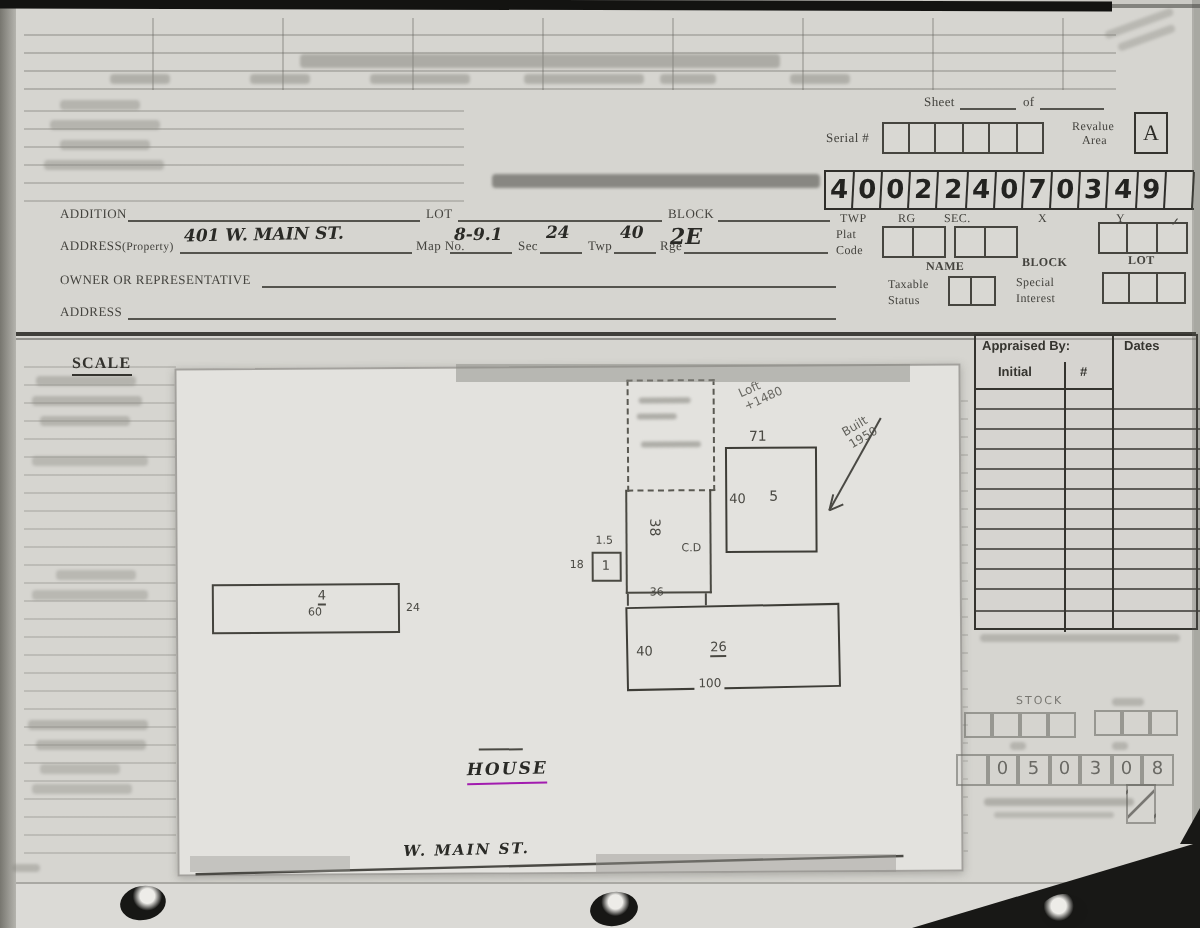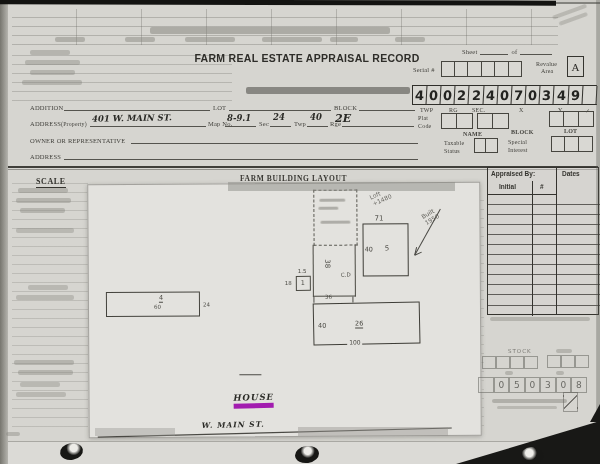--- a/index.html
+++ b/index.html
@@ -71,21 +71,20 @@
   <div class="smudge" style="left:14px;top:360px;width:60px;height:5px;opacity:.4;"></div>
   <div class="smudge" style="left:18px;top:370px;width:55px;height:5px;opacity:.4;"></div>
   <div class="smudge" style="left:20px;top:382px;width:40px;height:5px;opacity:.35;"></div>
   <div class="smudge" style="left:16px;top:392px;width:50px;height:5px;opacity:.35;"></div>
 
   <div class="abs flines" style="left:438px;top:192px;width:46px;height:238px;opacity:.5;"></div>
   <div class="abs" style="left:440px;top:192px;width:1px;height:238px;background:rgba(95,94,88,.35);"></div>
   <div class="abs" style="left:456px;top:192px;width:1px;height:238px;background:rgba(95,94,88,.35);"></div>
   <div class="abs" style="left:472px;top:192px;width:1px;height:238px;background:rgba(95,94,88,.35);"></div>
 
-  <div class="abs sans b" style="left:182px;top:52px;width:250px;text-align:center;font-size:10.5px;letter-spacing:.3px;color:#2e2d29;">FARM REAL ESTATE APPRAISAL RECORD</div>
 
   <div class="abs lbl" style="left:462px;top:48px;display:flex;gap:3px;align-items:flex-end;">
     <span>Sheet</span>
     <span class="ul" style="width:28px;height:7px;"></span>
     <span>of</span>
     <span class="ul" style="width:32px;height:7px;"></span>
   </div>
 
   <div class="abs lbl" style="left:413px;top:66px;">Serial #</div>
   <div class="abs cellrow" style="left:441px;top:61px;">
@@ -180,21 +179,20 @@
 
   <div class="abs lbl" style="left:30px;top:137px;">OWNER OR REPRESENTATIVE</div>
   <div class="abs ul" style="left:131px;top:136px;width:287px;height:8px;"></div>
   <div class="abs lbl" style="left:30px;top:153px;">ADDRESS</div>
   <div class="abs ul" style="left:64px;top:152px;width:354px;height:8px;"></div>
 
   <div class="abs" style="left:8px;top:166px;width:590px;height:1.6px;background:#403f3a;"></div>
   <div class="abs" style="left:8px;top:169px;width:590px;height:1px;background:rgba(64,63,58,.45);"></div>
 
   <div class="abs b" style="left:36px;top:177px;font-size:8px;letter-spacing:.6px;border-bottom:1.2px solid #35342f;padding-bottom:1px;color:#33322d;">SCALE</div>
-  <div class="abs b" style="left:240px;top:174px;font-size:7.5px;letter-spacing:.6px;border-bottom:1px solid rgba(53,52,47,.6);padding-bottom:1px;color:#3a3934;">FARM BUILDING LAYOUT</div>
 
   <div class="abs" style="left:487px;top:167px;width:112px;height:148px;border:1.5px solid #34332e;background:rgba(214,213,208,.35);">
     <div class="abs" style="left:68px;top:0;width:1px;height:100%;background:#34332e;"></div>
     <div class="abs" style="left:44px;top:13px;width:1px;height:135px;background:#34332e;"></div>
     <div class="abs sans b" style="left:3px;top:2px;font-size:6.5px;color:#35342f;">Appraised By:</div>
     <div class="abs sans b" style="left:74px;top:2px;font-size:6.5px;color:#35342f;">Dates</div>
     <div class="abs sans b" style="left:11px;top:15px;font-size:6.5px;color:#35342f;">Initial</div>
     <div class="abs sans b" style="left:52px;top:15px;font-size:6.5px;color:#35342f;">#</div>
     <div class="abs" style="left:0;top:26px;width:68px;height:1px;background:#34332e;"></div>
     <div class="abs" style="left:0;top:27px;width:112px;height:121px;">
@@ -257,21 +255,21 @@
     <div class="abs pencil" style="left:229px;top:138px;font-size:6.5px;">40</div>
     <div class="abs pencil" style="left:266px;top:136px;font-size:6.5px;border-bottom:.8px solid #4a4943;">26</div>
     <div class="abs pencil" style="left:258px;top:155px;font-size:6px;background:#e3e2de;padding:0 2px;">100</div>
 
     <div class="abs" style="left:17px;top:107px;width:94px;height:25px;border:1.2px solid #44433d;"></div>
     <div class="abs pencil" style="left:70px;top:109px;font-size:6.5px;border-bottom:.8px solid #4a4943;">4</div>
     <div class="abs pencil" style="left:65px;top:119px;font-size:5.5px;">60</div>
     <div class="abs pencil" style="left:114px;top:117px;font-size:5.5px;">24</div>
 
     <div class="abs" style="left:150px;top:190px;width:22px;height:1px;background:#4a4943;"></div>
-    <div class="abs hand" style="left:144px;top:208px;font-size:8.5px;border-bottom:5px solid #a21caf;padding-bottom:1px;transform:rotate(-1deg);letter-spacing:1px;">HOUSE</div>
+    <div class="abs hand" style="left:144px;top:196px;font-size:8.5px;border-bottom:1px solid #a21caf;padding-bottom:1px;transform:rotate(-1deg);letter-spacing:1px;">HOUSE</div>
     <div class="abs hand" style="left:112px;top:236px;font-size:7.5px;transform:rotate(-1deg);letter-spacing:1px;">W. MAIN ST.</div>
   </div>
 
   <div class="abs" style="left:228px;top:182px;width:227px;height:9px;background:rgba(140,139,134,.5);"></div>
   <div class="abs" style="left:95px;top:428px;width:80px;height:8px;background:rgba(150,149,144,.4);"></div>
   <div class="abs" style="left:298px;top:427px;width:150px;height:9px;background:rgba(150,149,144,.45);"></div>
 
   <div class="abs pencil" style="left:508px;top:348px;font-size:5.5px;letter-spacing:1px;color:rgba(80,79,73,.7);">STOCK</div>
   <div class="smudge" style="left:556px;top:349px;width:16px;height:4px;opacity:.4;"></div>
   <div class="abs cellrow" style="left:482px;top:356px;">

